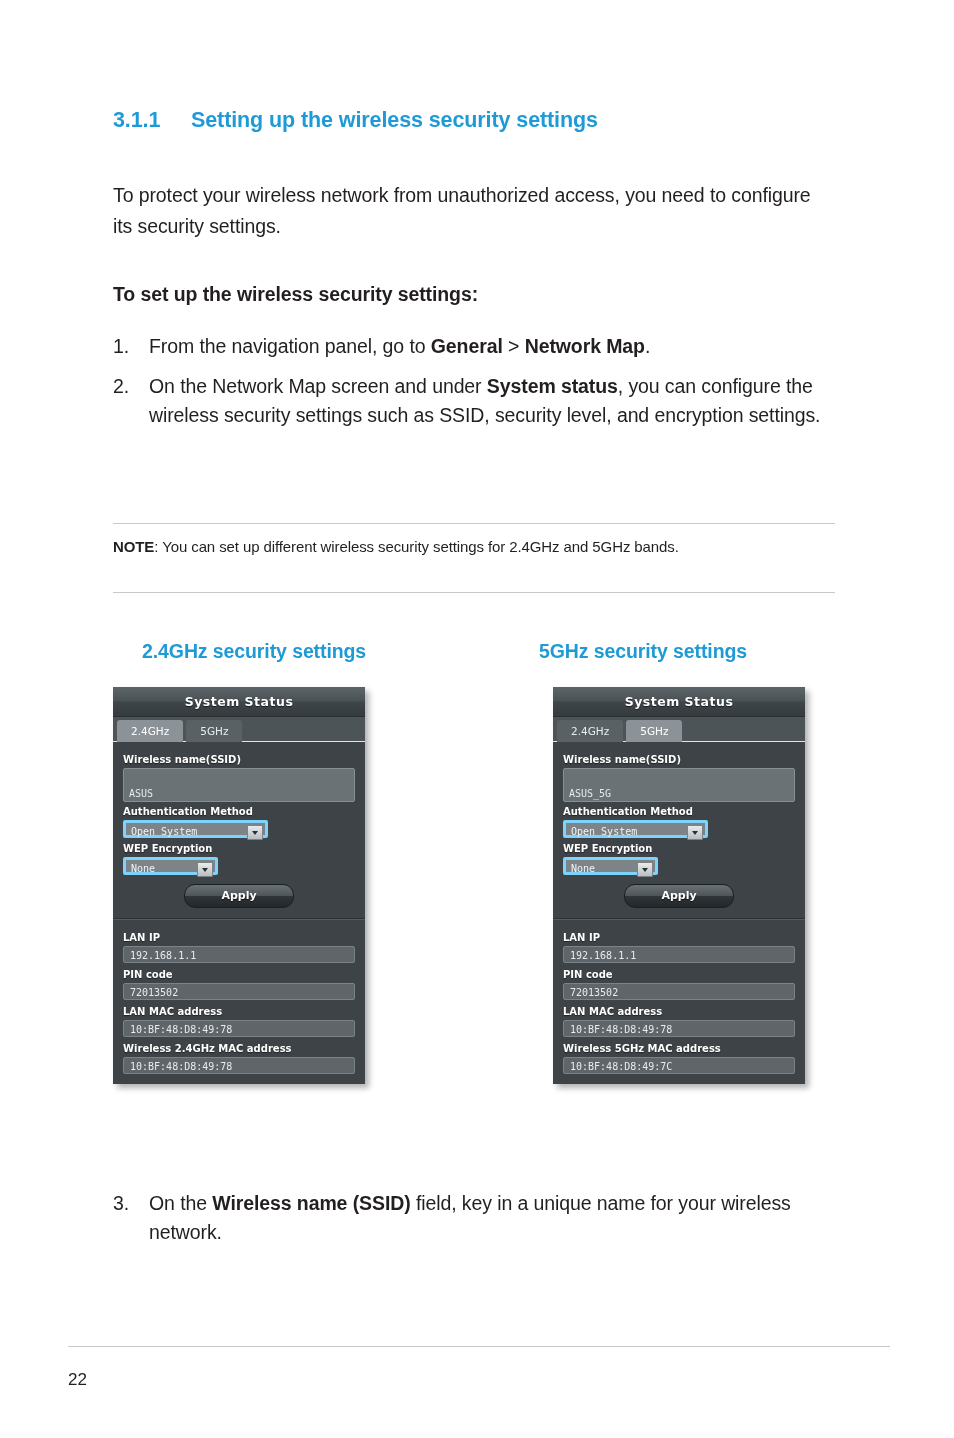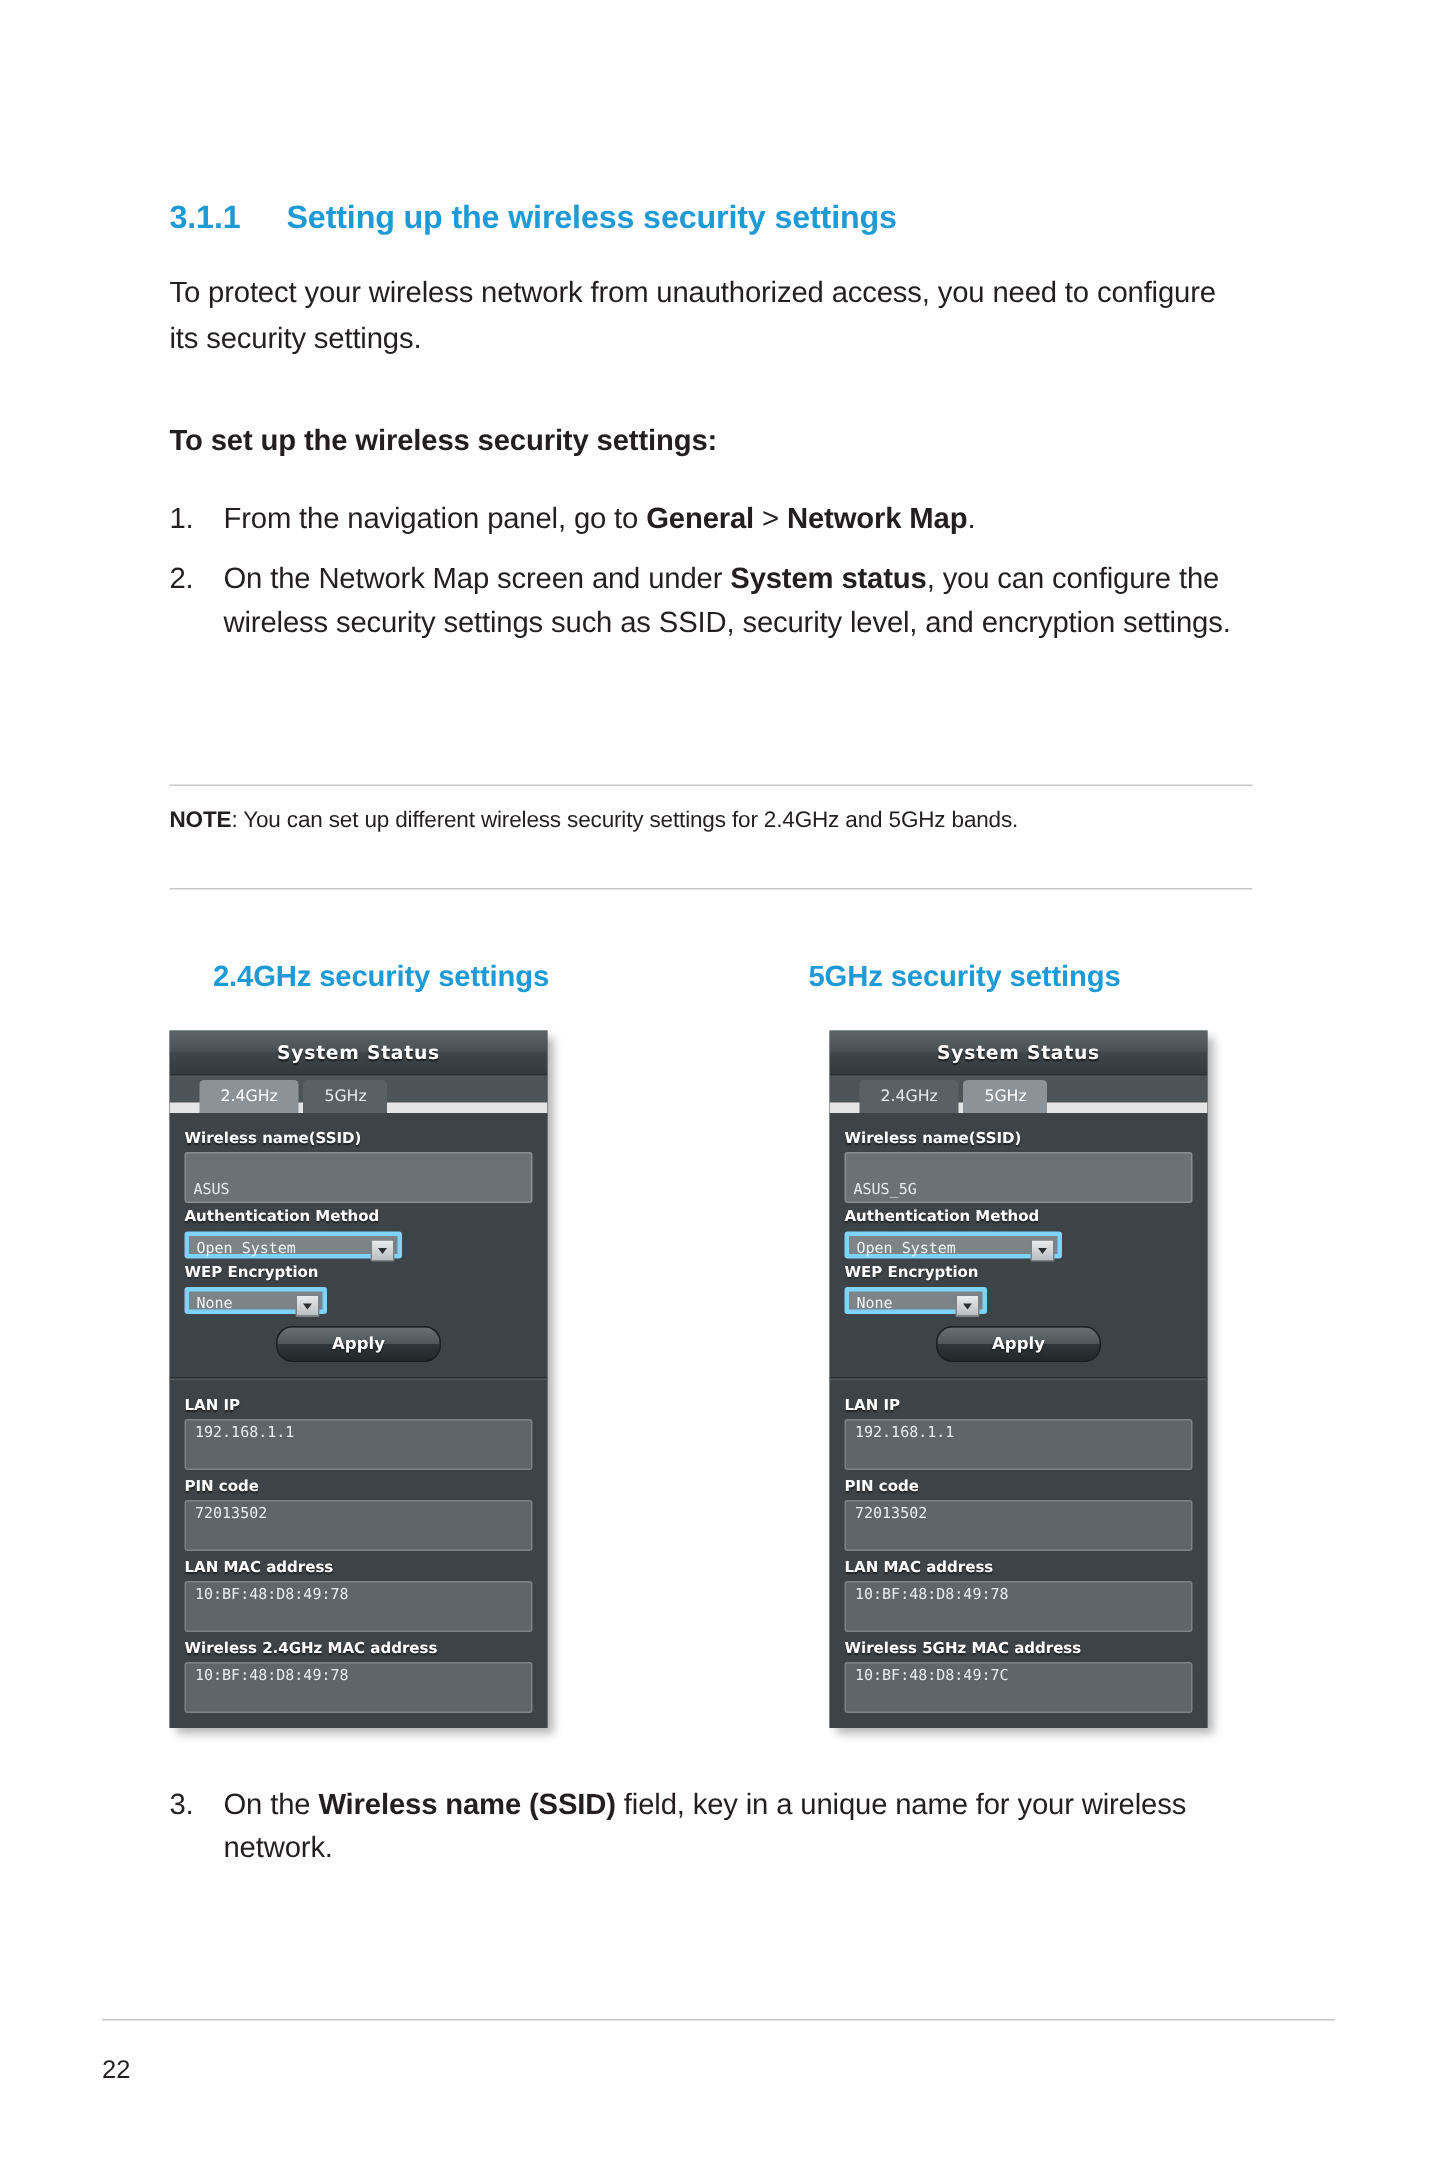--- a/index.html
+++ b/index.html
@@ -27,21 +27,21 @@
     width: 722px;
   }
 
   h2.section-title {
     color: #1e9ad6;
     font-size: 21.5px;
     font-weight: bold;
     margin: 0;
     padding: 0;
     position: absolute;
-    top: 133px;
+    top: 108px;
     left: 0;
     white-space: nowrap;
     letter-spacing: -0.1px;
   }
   h2.section-title .num {
     display: inline-block;
     width: 78px;
   }
 
   p.intro {
@@ -139,23 +139,23 @@
     letter-spacing: 0.5px;
     background: linear-gradient(to bottom, #5e6569 0%, #4a5155 48%, #3f4649 52%, #343a3d 100%);
     border-bottom: 1px solid #2a2f31;
     text-shadow: 0 1px 1px rgba(0,0,0,0.6);
   }
 
   .tabs {
     display: flex;
     height: 25px;
     background: #4d5458;
-    padding-left: 20px;
+    padding-left: 4px;
     box-sizing: border-box;
-    border-bottom: 7px solid #e5e5e5;
+    border-bottom: 1px solid #e5e5e5;
   }
   .tab {
     margin-top: 3px;
     height: 22px;
     line-height: 22px;
     padding: 0 14px;
     font-size: 10.5px;
     color: #e8ecee;
     background: #5a6165;
     border-radius: 3px 3px 0 0;
@@ -254,21 +254,21 @@
     padding: 6px 10px 10px 10px;
   }
   .info-label {
     color: #ffffff;
     font-size: 10px;
     font-weight: bold;
     margin: 6px 0 3px 0;
     text-shadow: 0 1px 1px rgba(0,0,0,0.5);
   }
   .info-value {
-    height: 34px;
+    height: 17px;
     line-height: 17px;
     background: #5f6569;
     border: 1px solid #7c8387;
     border-radius: 2px;
     color: #e8ecee;
     font-size: 10px;
     padding: 0 6px;
     font-family: "DejaVu Sans Mono", monospace;
     box-sizing: border-box;
   }

